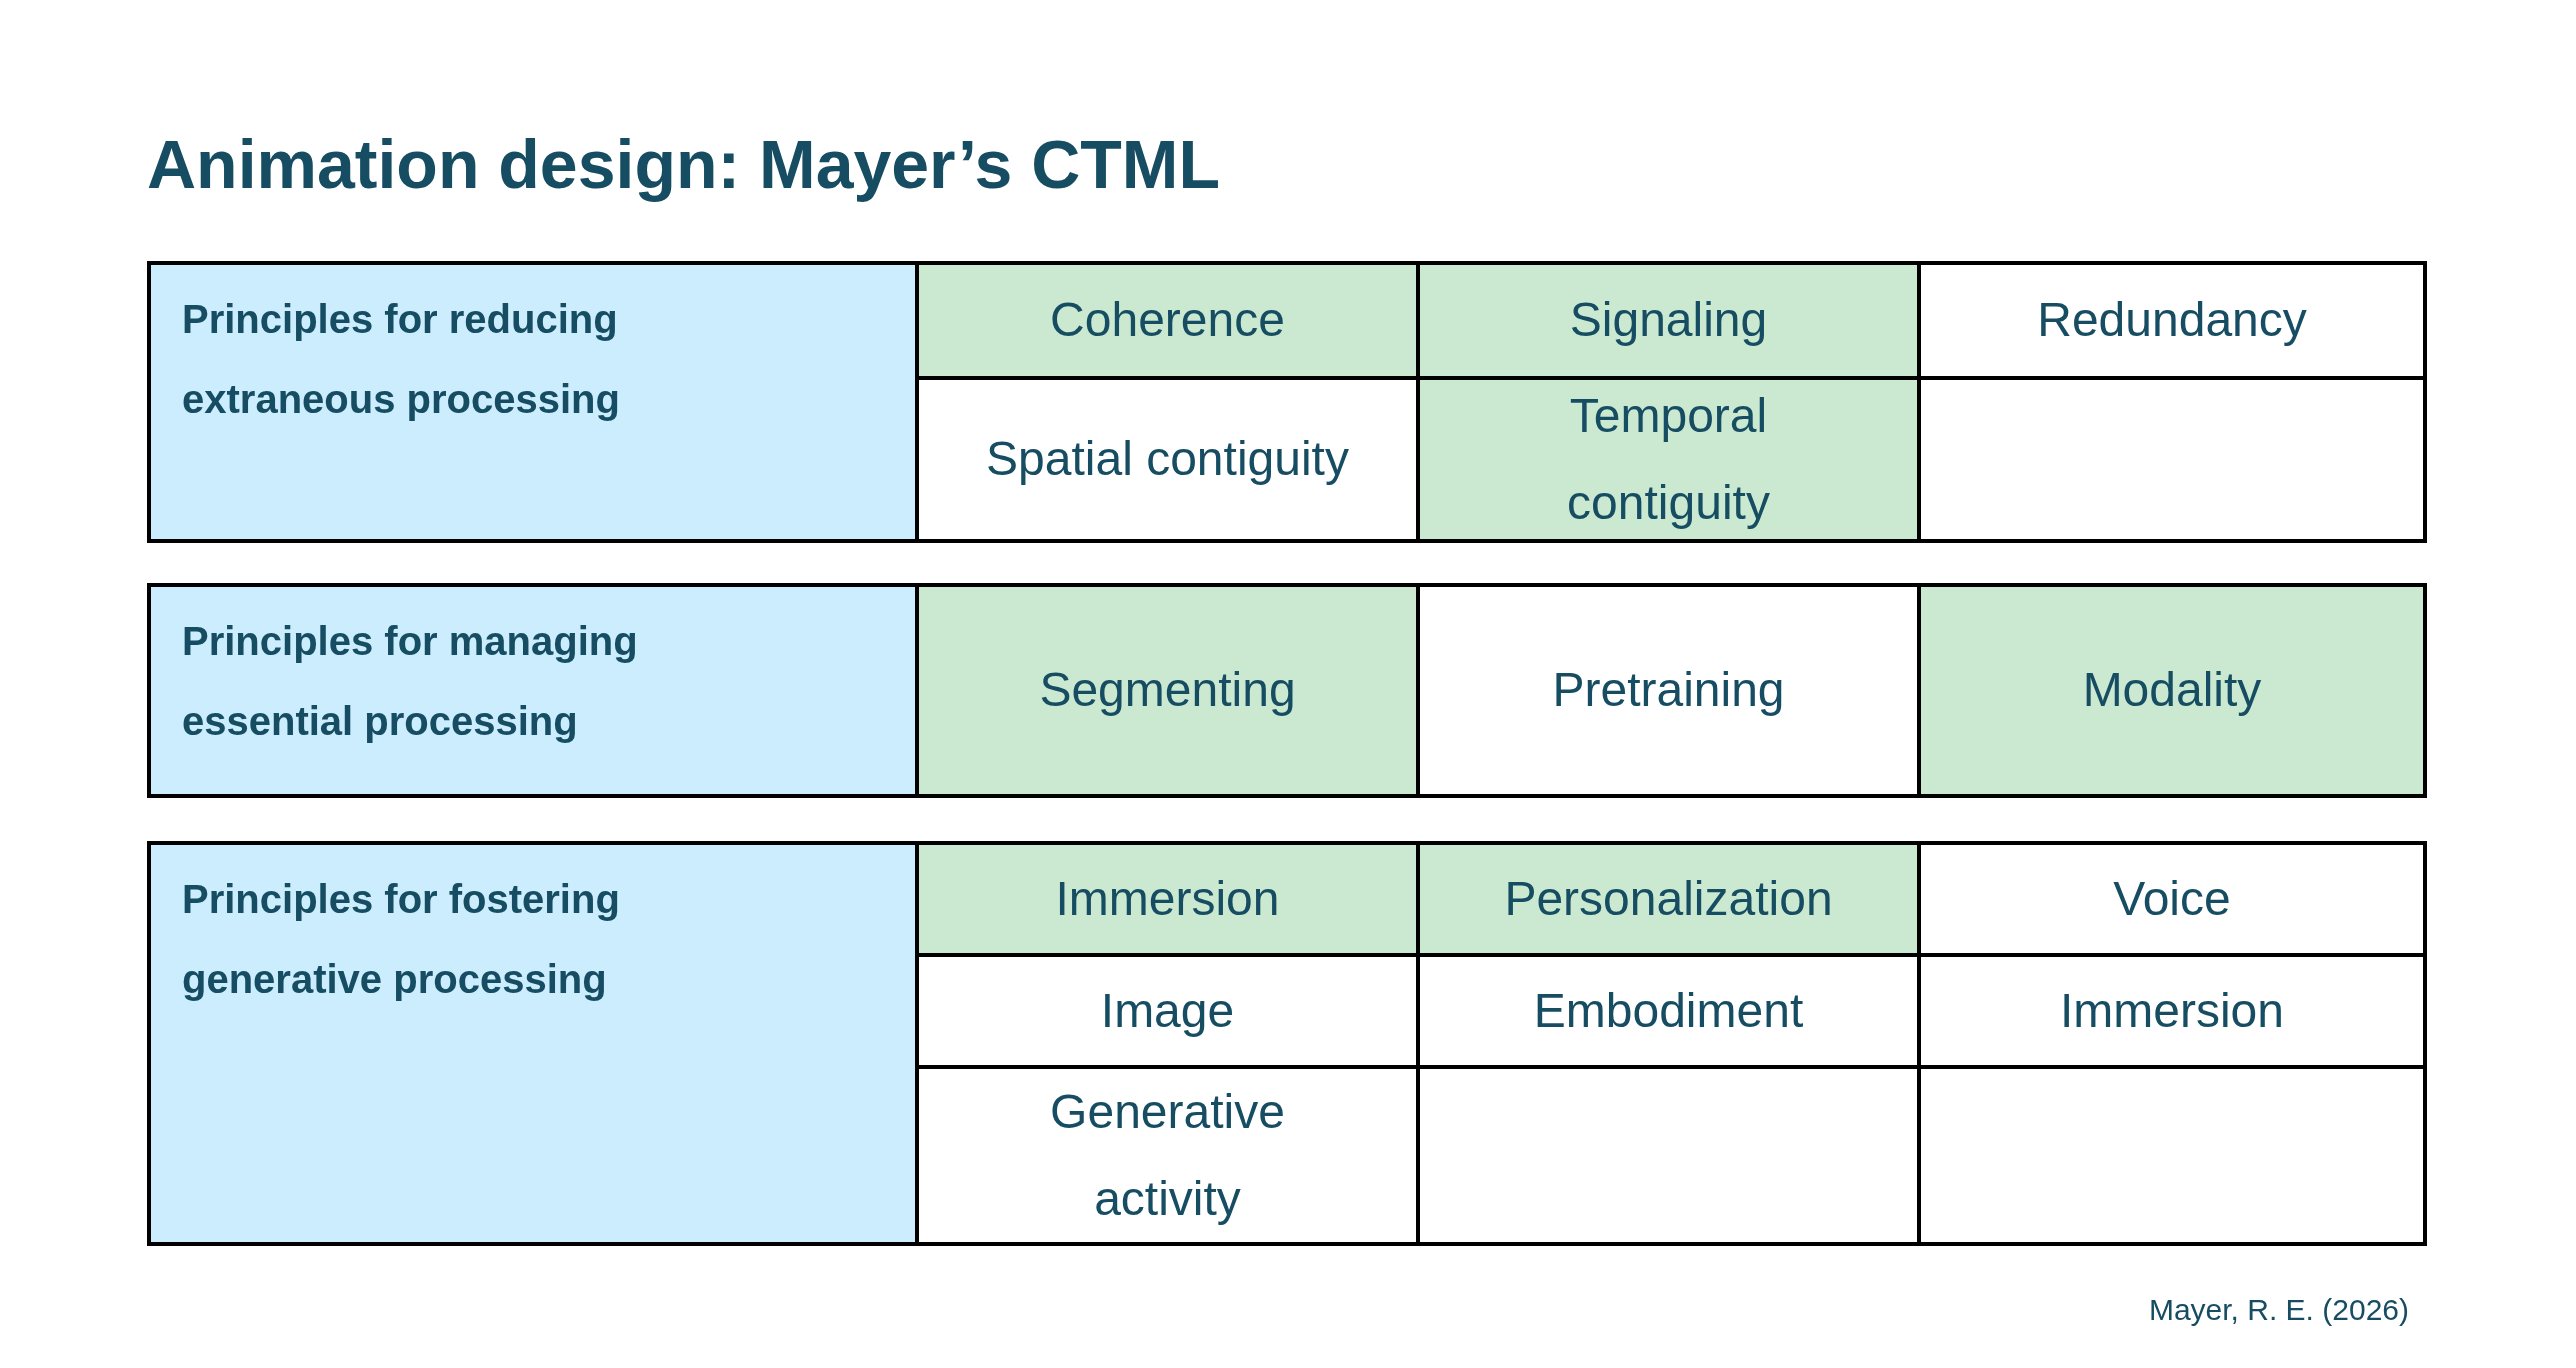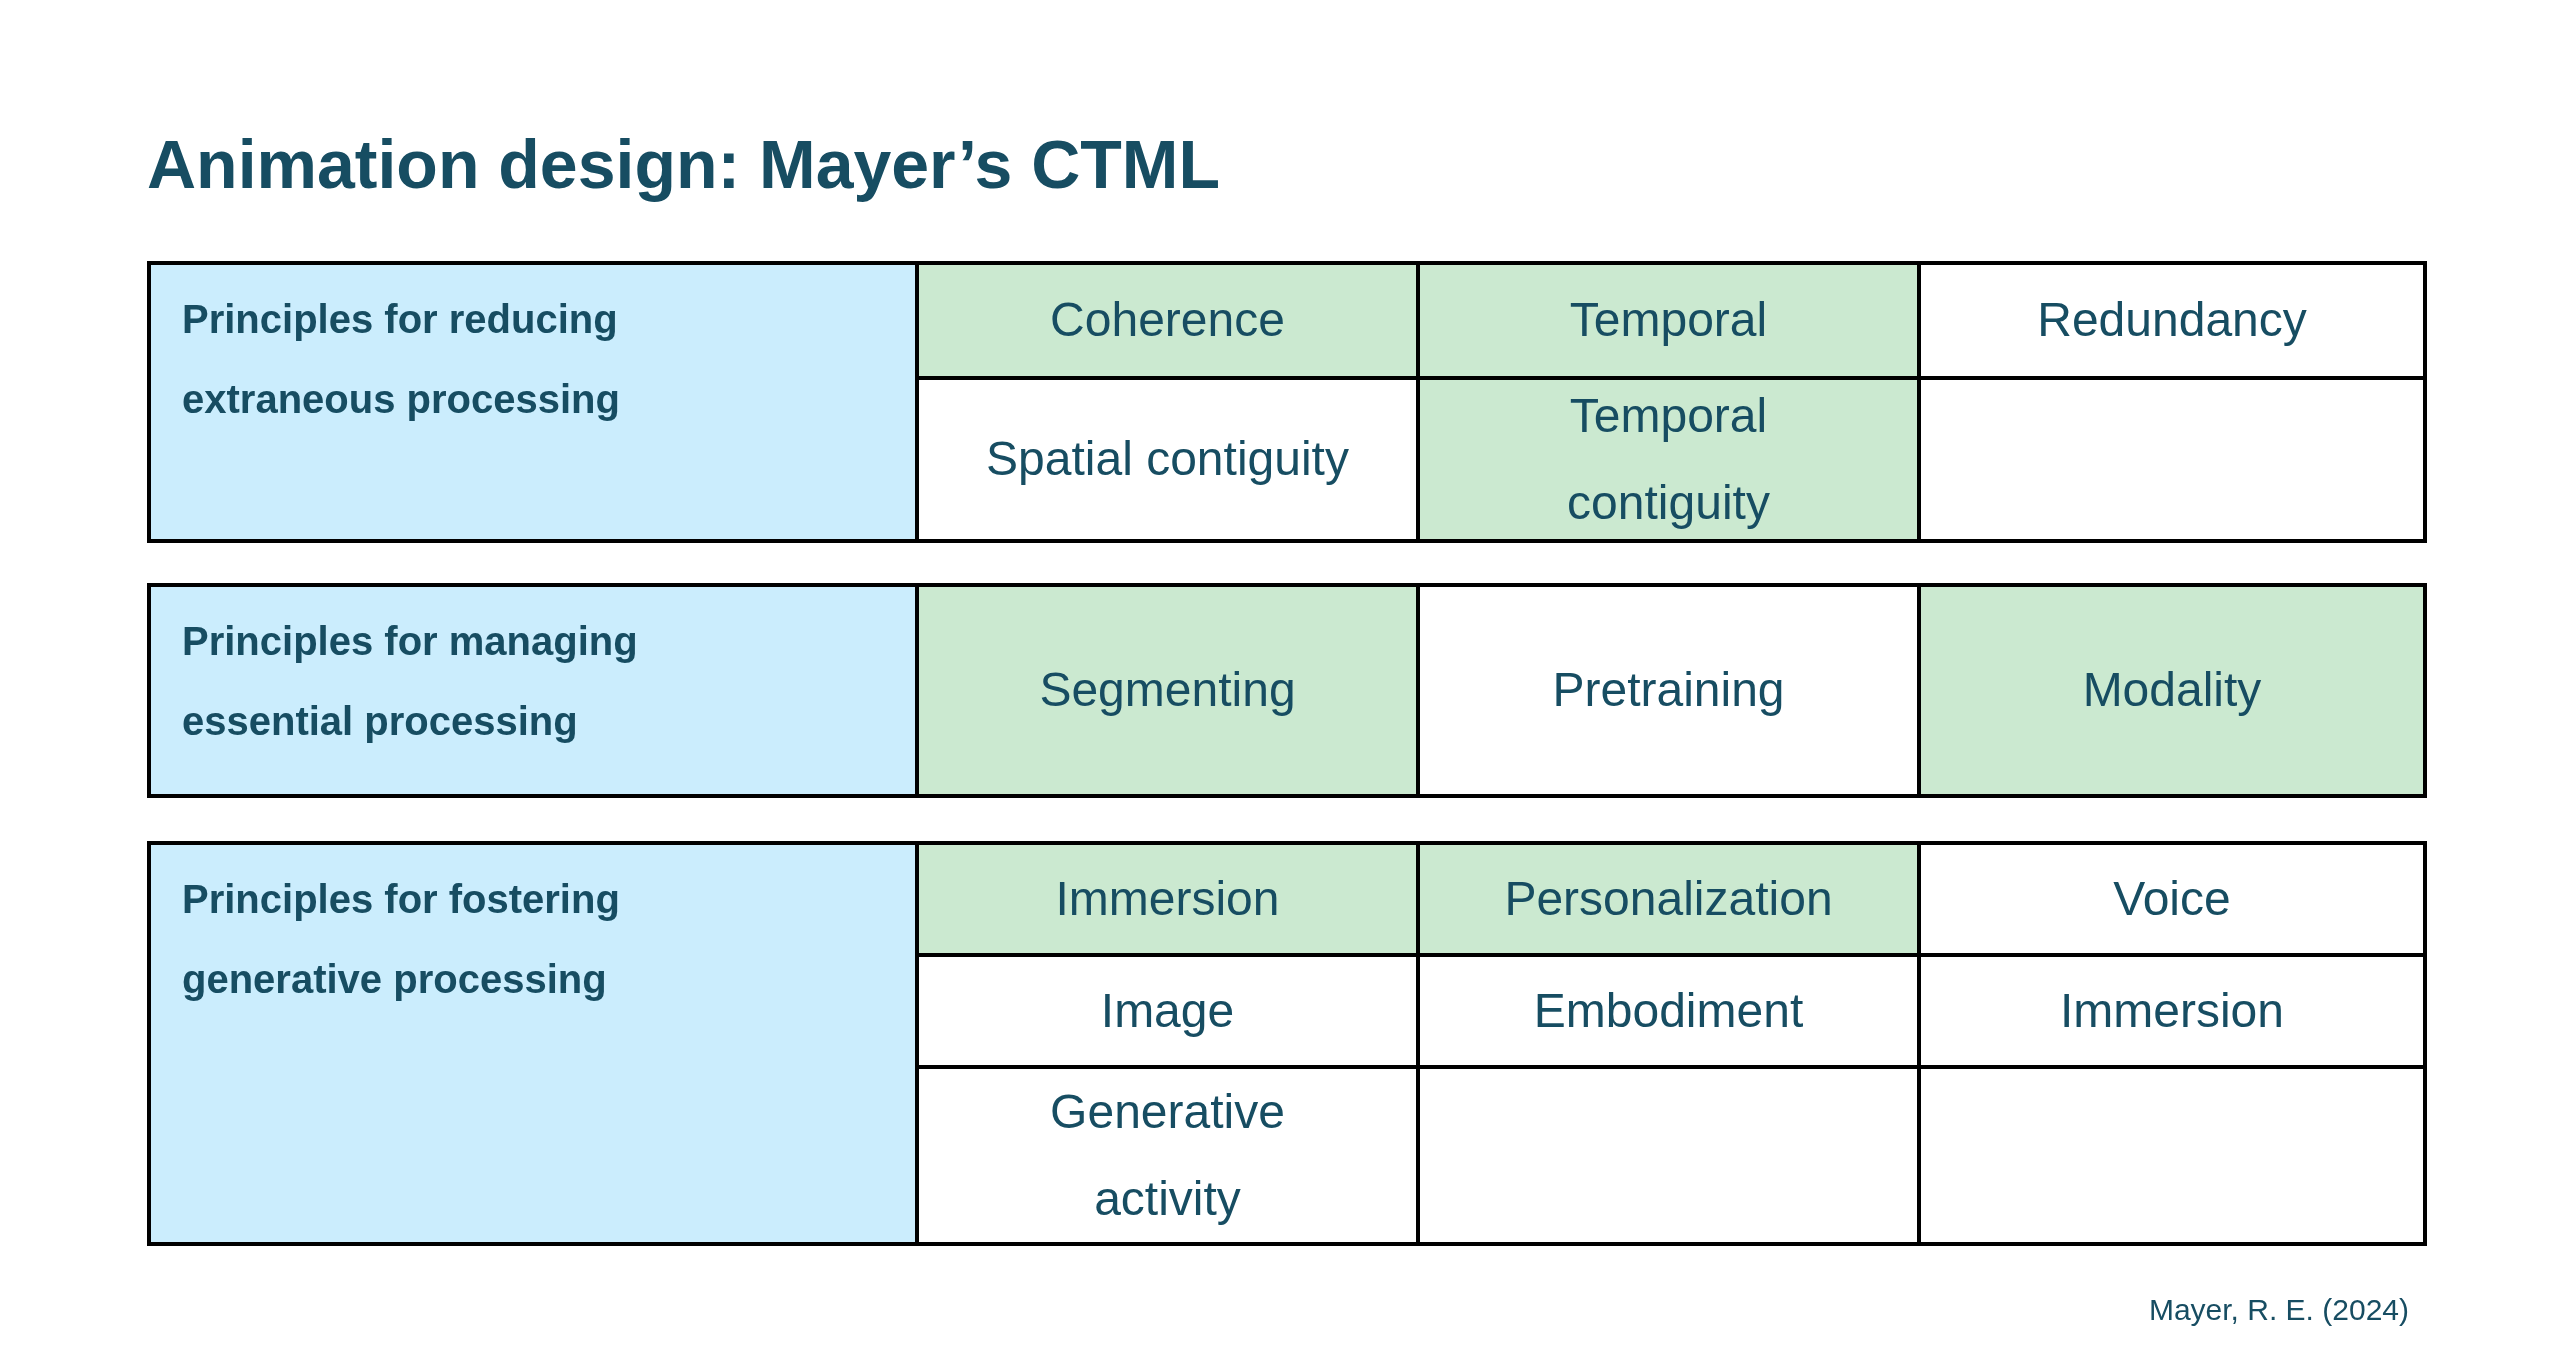--- a/index.html
+++ b/index.html
@@ -79,21 +79,21 @@
   }
 </style>
 </head>
 <body>
 
 <h1 class="title">Animation design: Mayer’s CTML</h1>
 
 <section class="tbl t1">
   <div class="head">Principles for reducing extraneous processing</div>
   <div class="cell hl">Coherence</div>
-  <div class="cell hl">Temporal</div>
+  <div class="cell hl">Signaling</div>
   <div class="cell">Redundancy</div>
   <div class="cell">Spatial contiguity</div>
   <div class="cell hl">Temporal contiguity</div>
   <div class="cell"></div>
 </section>
 
 <section class="tbl t2">
   <div class="head">Principles for managing essential processing</div>
   <div class="cell hl">Segmenting</div>
   <div class="cell">Pretraining</div>
@@ -106,14 +106,14 @@
   <div class="cell hl">Personalization</div>
   <div class="cell">Voice</div>
   <div class="cell">Image</div>
   <div class="cell">Embodiment</div>
   <div class="cell">Immersion</div>
   <div class="cell">Generative activity</div>
   <div class="cell"></div>
   <div class="cell"></div>
 </section>
 
-<div class="citation">Mayer, R. E. (2024)</div>
+<div class="citation">Mayer, R. E. (2026)</div>
 
 
 </body></html>

